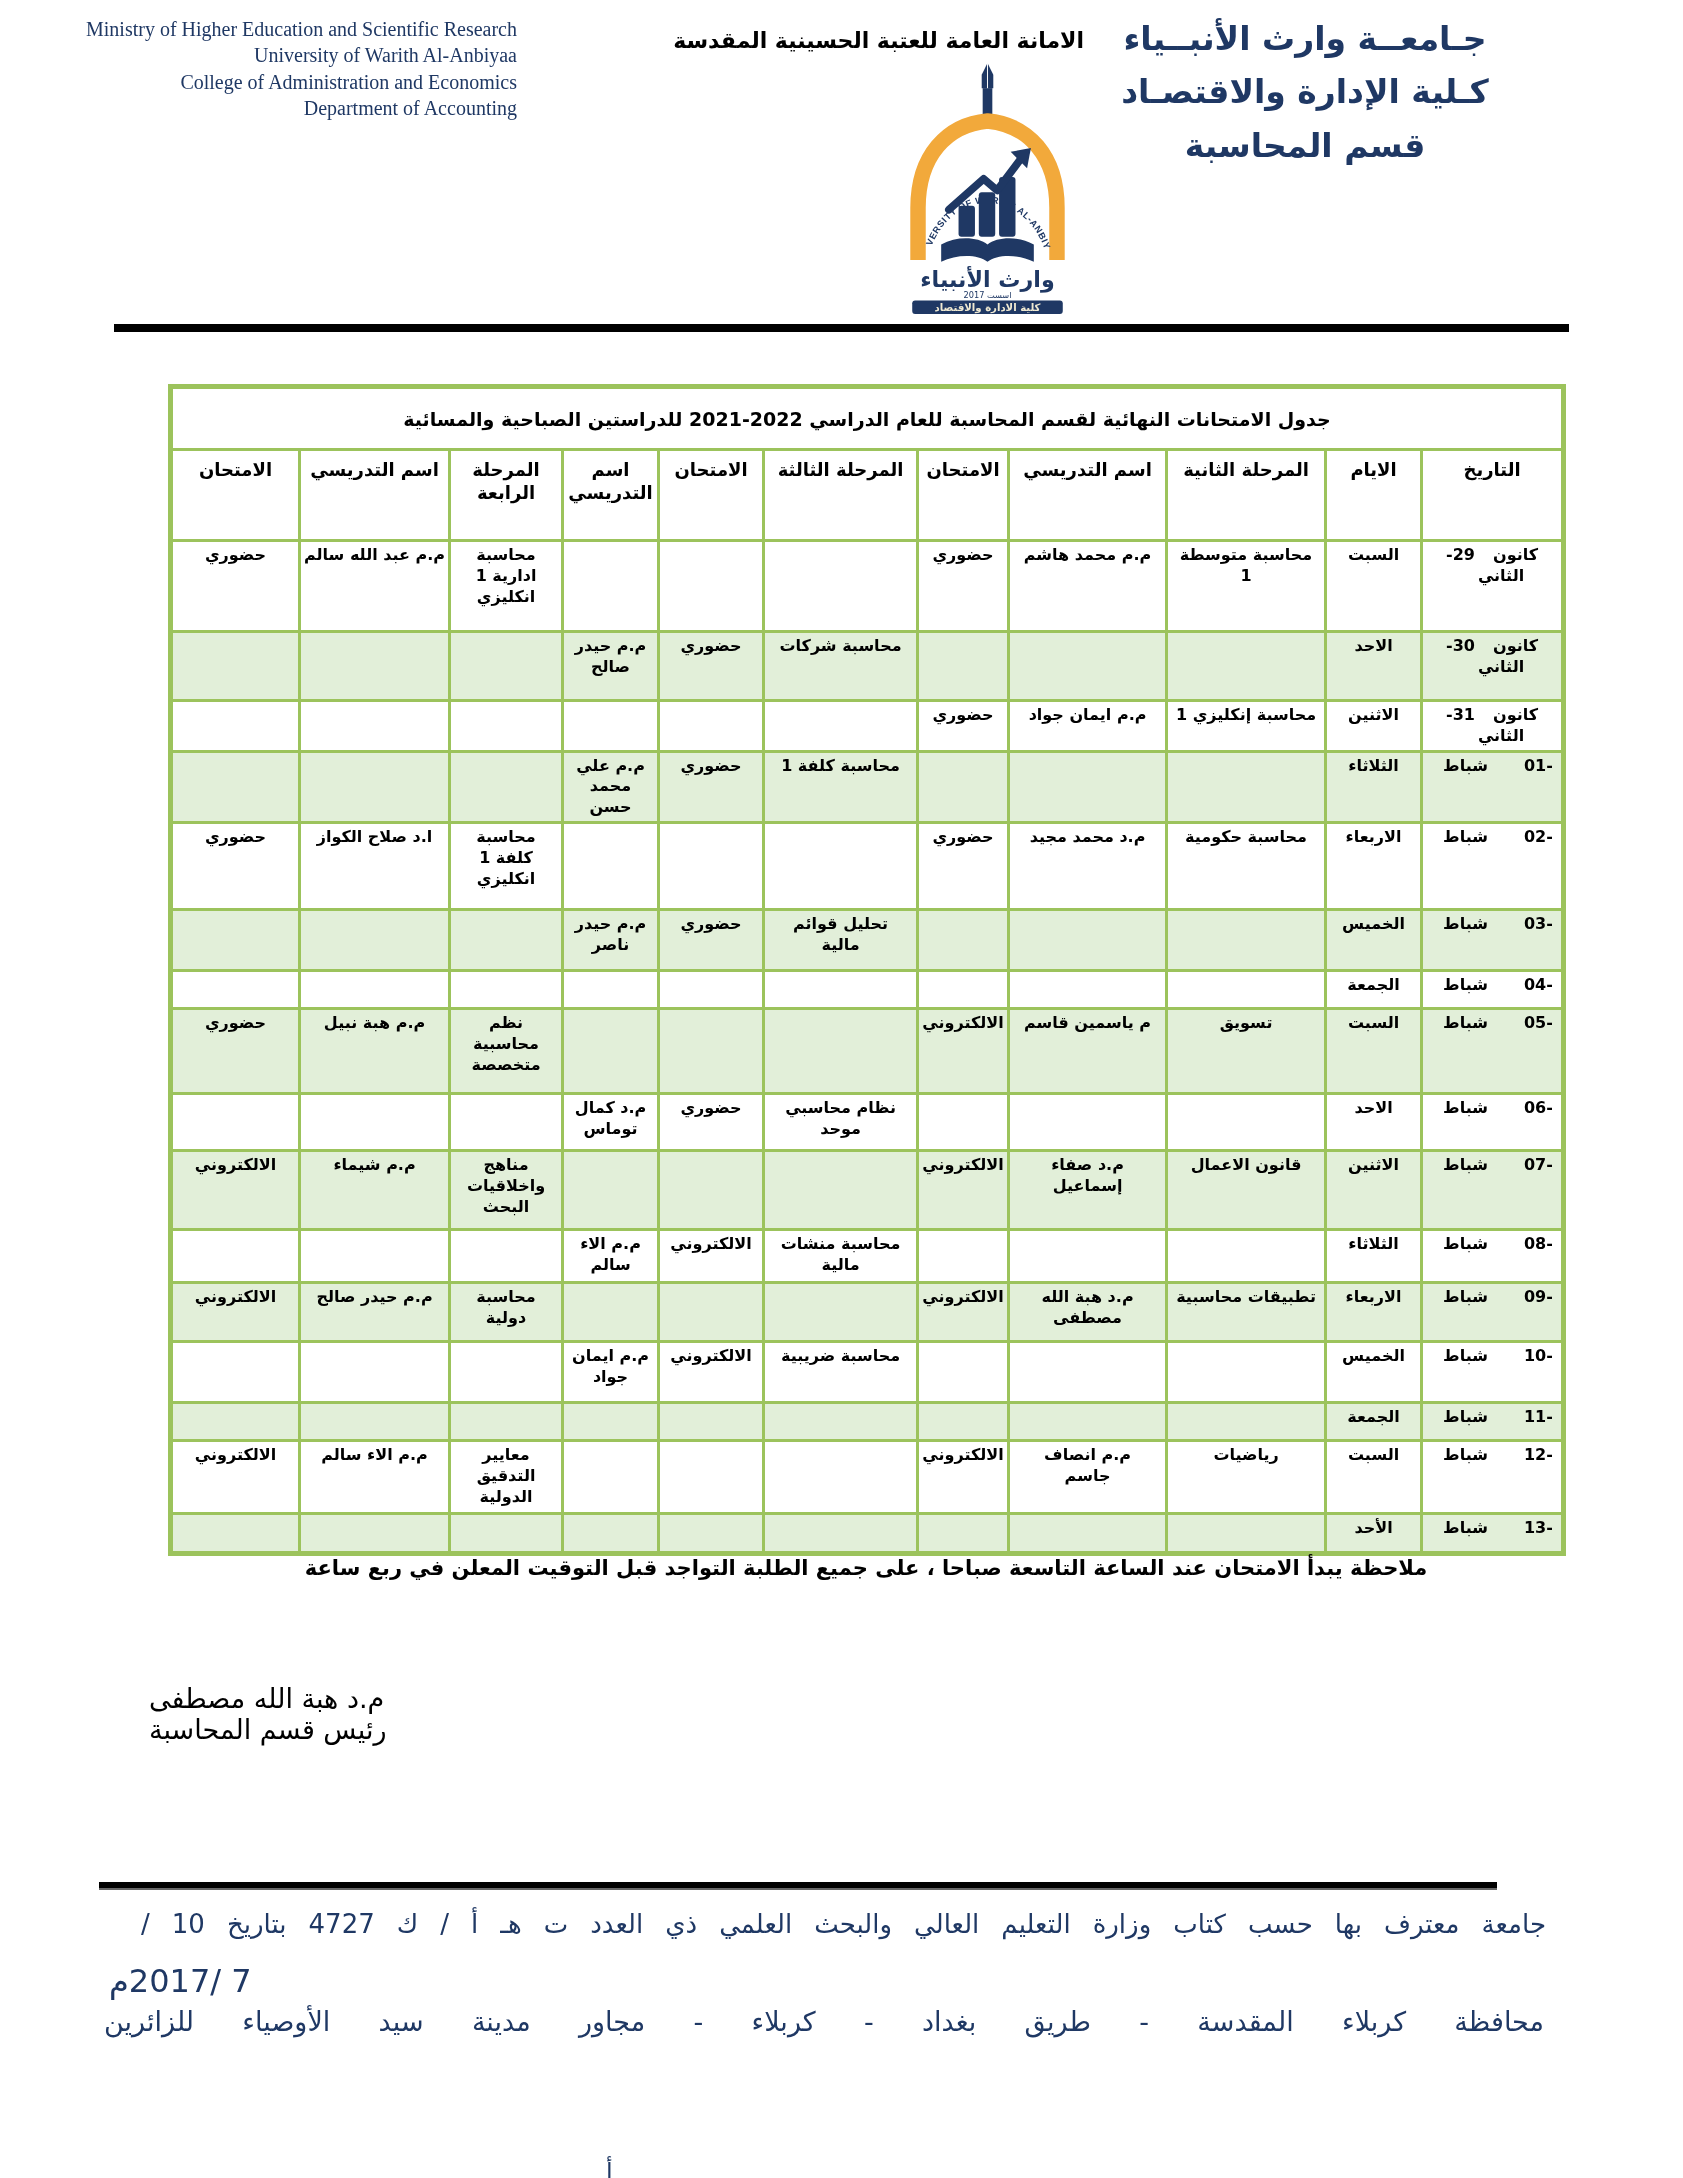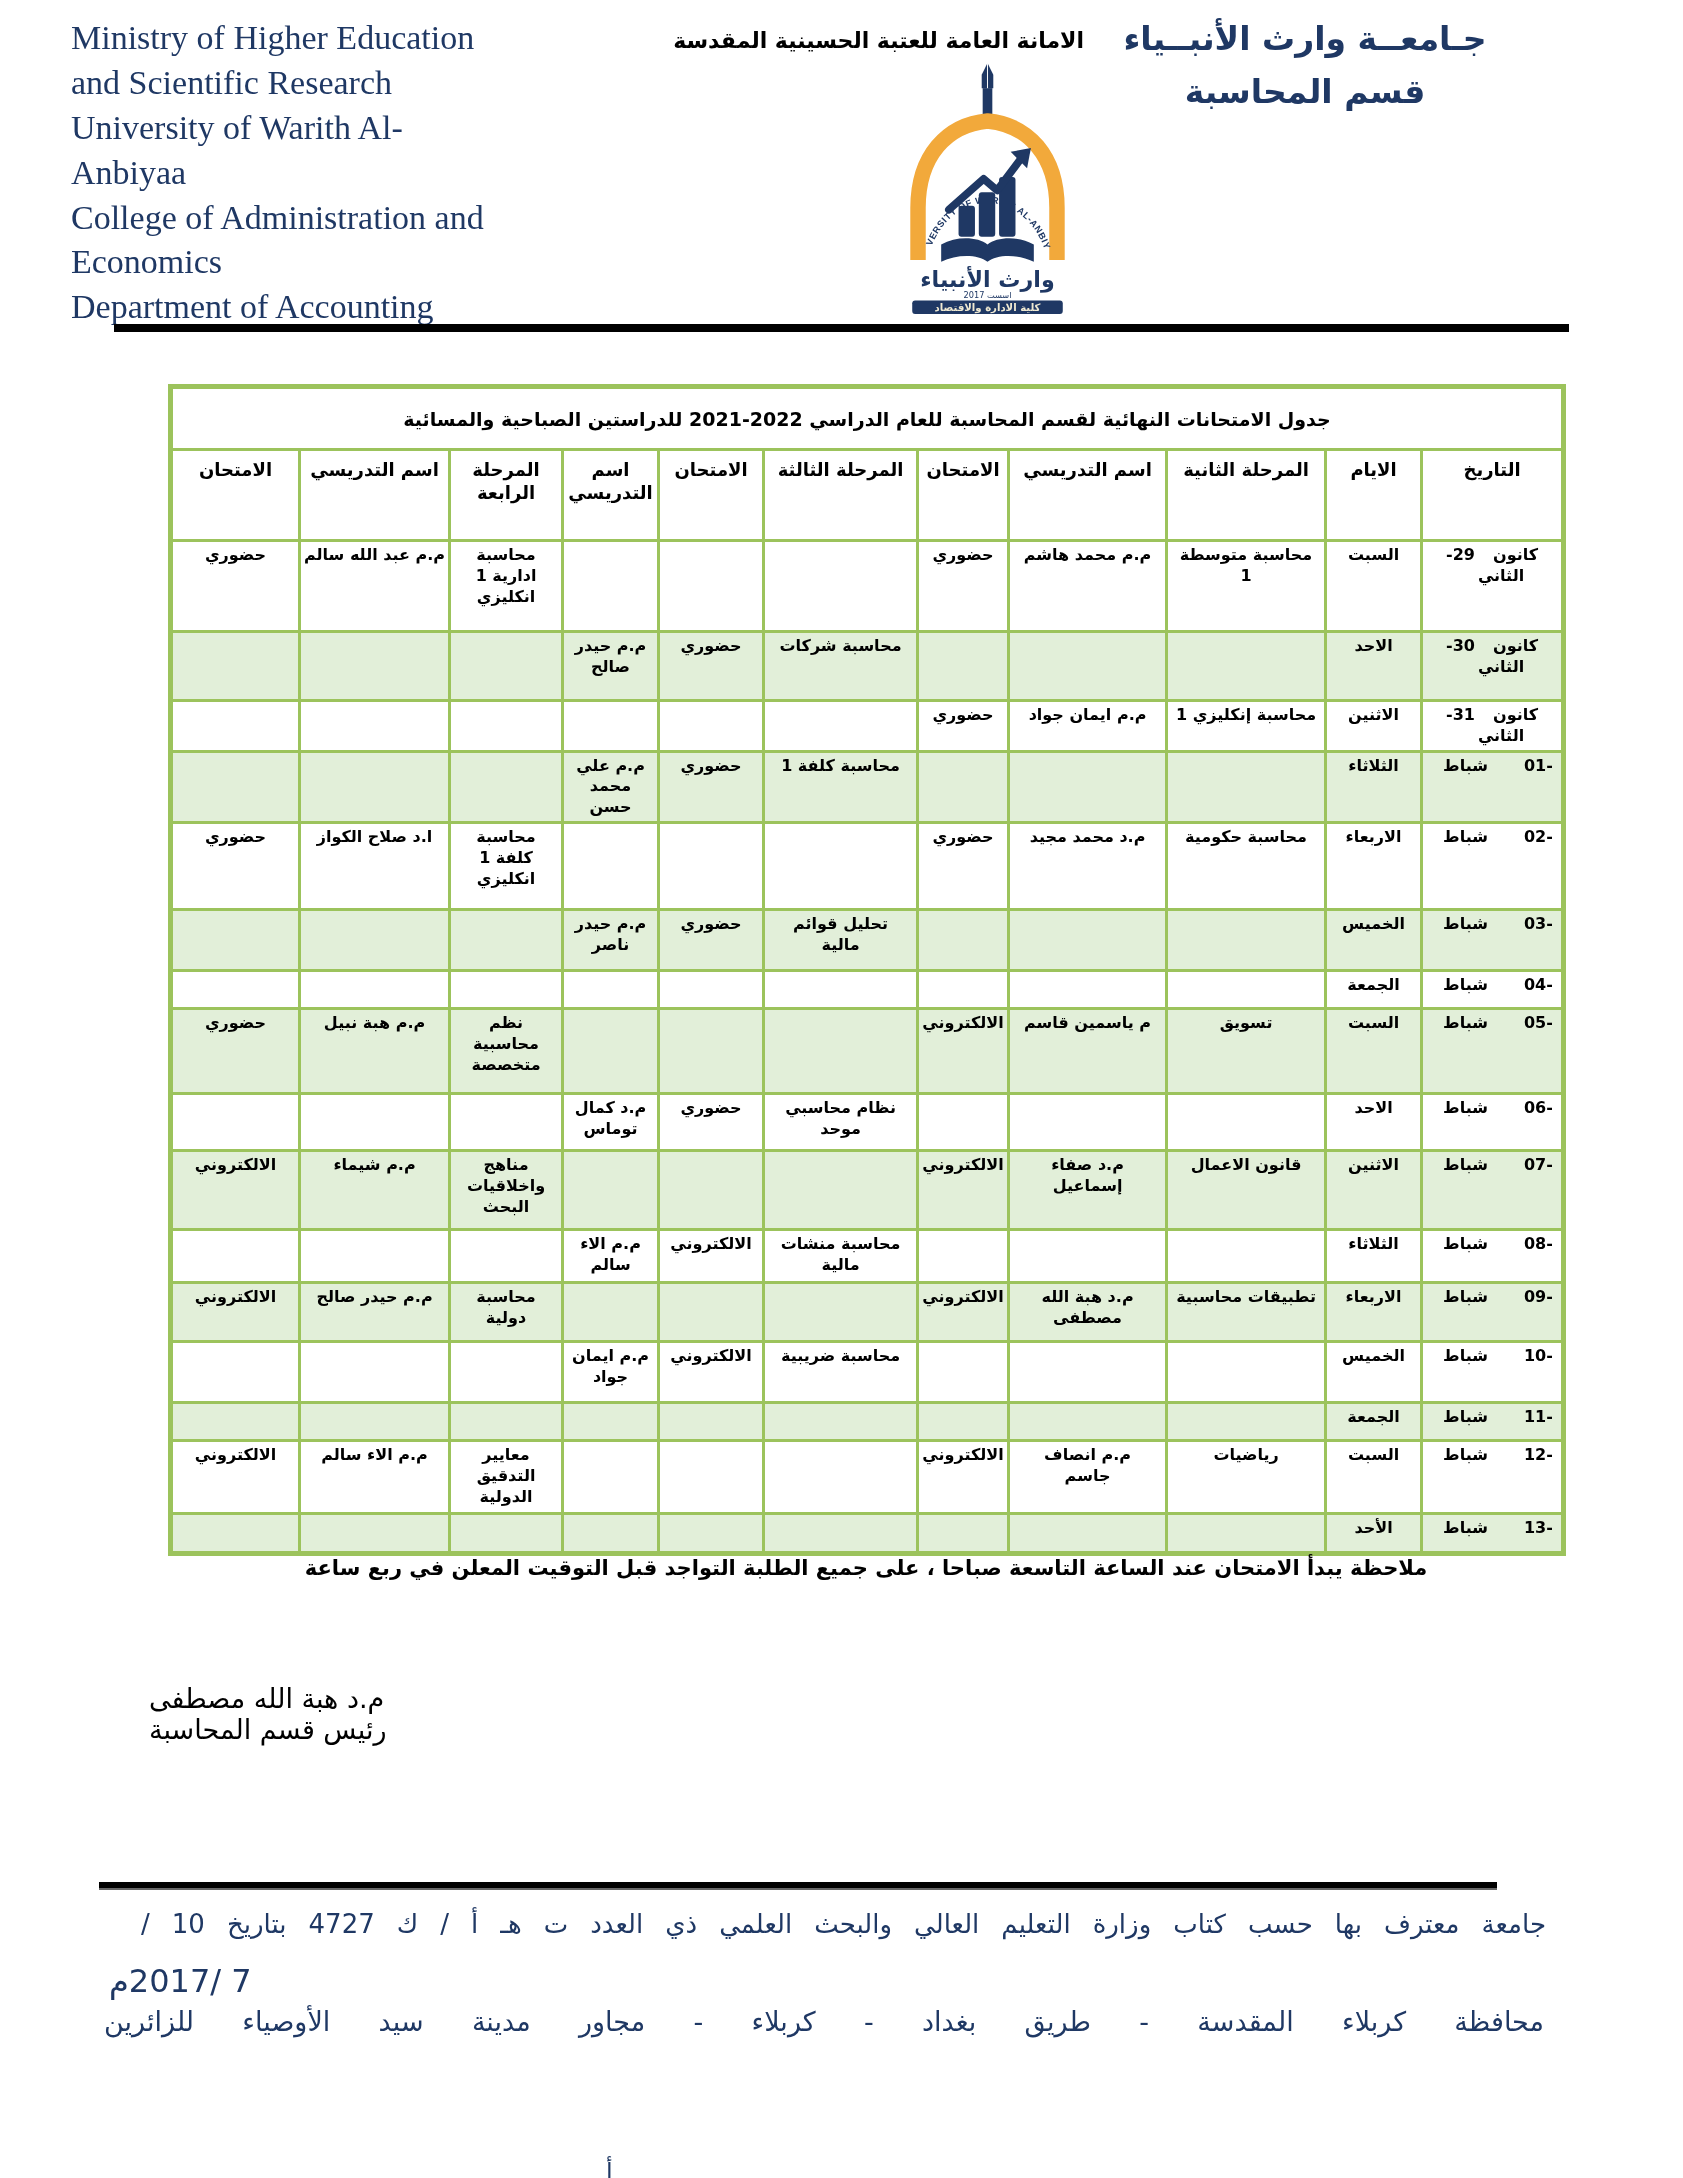--- a/index.html
+++ b/index.html
@@ -6,22 +6,22 @@
     --navy:#1f3864;
     --table_border:#9cc35c;
     --row_shade:#e2efd9;
     --orange:#f2a93b;
   }
   *{margin:0;padding:0;box-sizing:border-box;}
   body{background:#e8e8e8;font-family:"DejaVu Sans",sans-serif;}
   .page{position:relative;width:1683px;height:2178px;background:#ffffff;overflow:hidden;margin:0 auto;}
 
   
-  .en-block{position:absolute;left:71px;top:16px;width:446px;text-align:left;
-    color:var(--navy);font-family:"Liberation Serif",serif;font-size:34px;line-height:1.32;}
+  .en-block{position:absolute;left:71px;top:16px;width:446px;text-align:right;
+    color:var(--navy);font-family:"Liberation Serif",serif;font-size:20px;line-height:1.32;}
   .center-block{position:absolute;left:599px;top:28px;width:485px;text-align:right;}
   .center-title{font-weight:bold;font-size:22px;color:#000;direction:rtl;font-family:"DejaVu Sans",sans-serif;}
   .logo-svg{margin-top:10px;}
   .ar-block{position:absolute;right:61px;top:12px;width:634px;text-align:center;color:var(--navy);
     font-weight:bold;font-size:33px;line-height:1.62;direction:rtl;font-family:"DejaVu Sans",sans-serif;}
   .rule1{position:absolute;left:114px;top:324px;width:1455px;height:8px;background:#000;}
 
   
   .table-wrap{position:absolute;left:168px;top:384px;width:1398px;}
   table{border-collapse:collapse;table-layout:fixed;width:1394px;direction:rtl;
@@ -93,20 +93,21 @@
       <text x="100" y="232" text-anchor="middle" font-size="23" font-weight="bold" fill="var(--navy)" direction="rtl">وارث الأنبياء</text>
       <text x="100" y="243" text-anchor="middle" font-size="8.5" fill="var(--navy)" direction="rtl">اسست 2017</text>
 
       <rect x="22" y="246" width="156" height="14" rx="3" fill="var(--navy)"></rect>
       <text x="100" y="257" text-anchor="middle" font-size="10.5" font-weight="bold" fill="#f0ead2" direction="rtl">كلية الادارة والاقتصاد</text>
     </svg>
   </div>
 
   <div class="ar-block">
       <div>جـامعــة وارث الأنبــياء</div>
+      <div>كـلية الإدارة والاقتصـاد</div>
       <div>قسم المحاسبة</div>
     </div>
 
   <div class="rule1"></div>
 
   <div class="table-wrap">
     <table dir="rtl">
       <colgroup>
         <col style="width:142px">
           <col style="width:96px">

